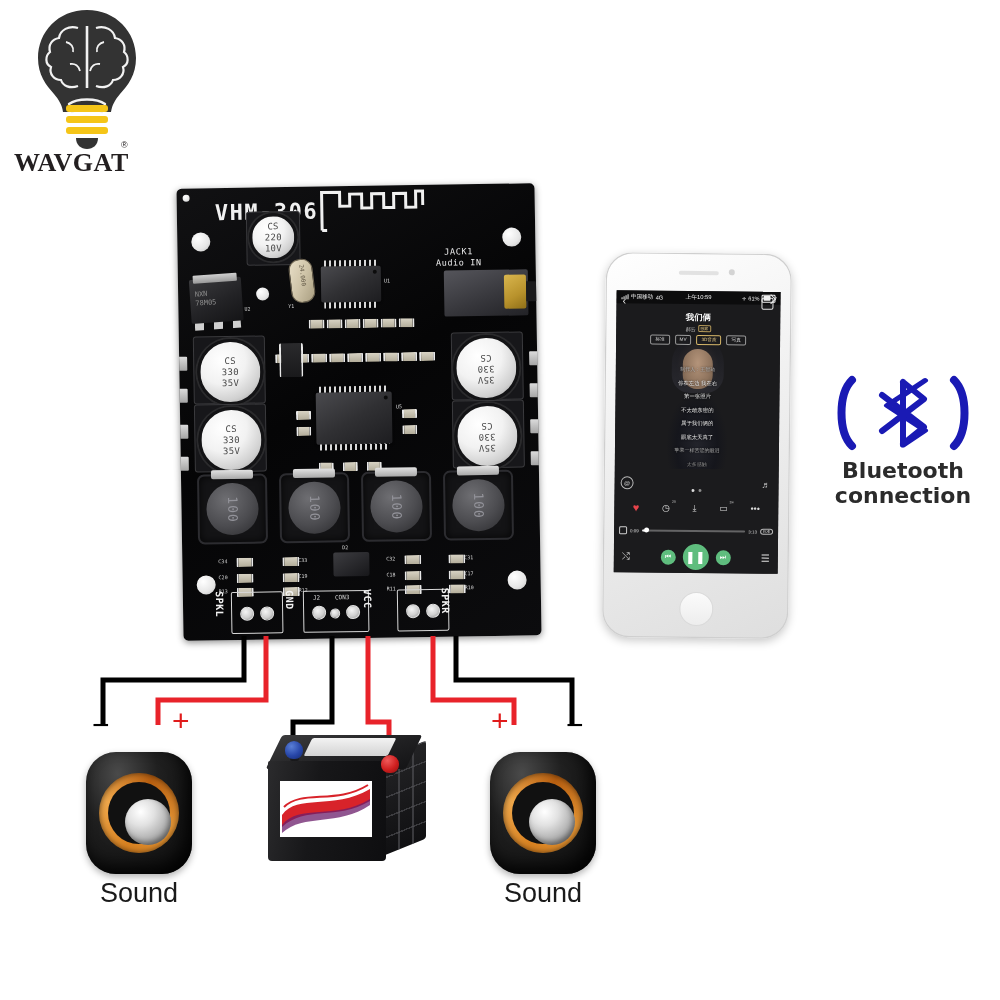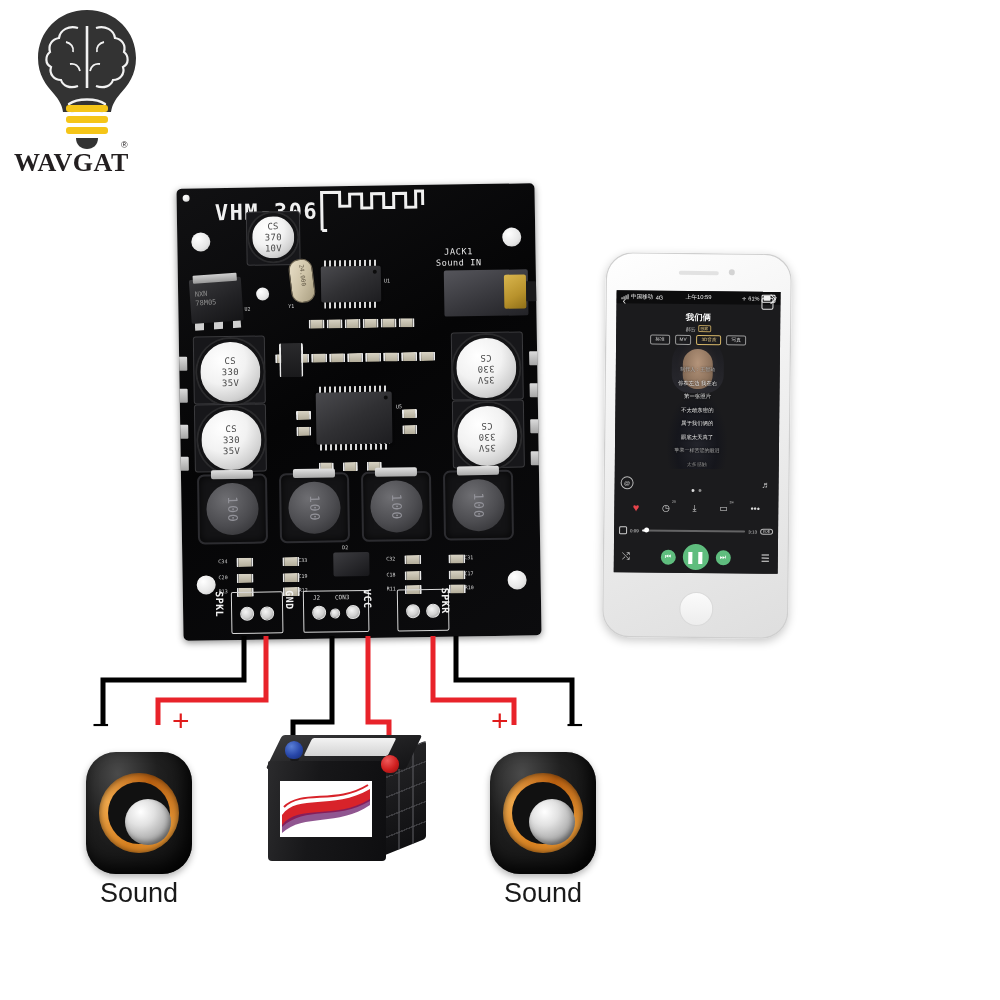--- a/index.html
+++ b/index.html
@@ -704,21 +704,21 @@
       <div class="tab"></div>
       <div class="regtxt"><span>NXN</span><br><span>78M05</span></div>
       <div class="legs"></div>
     </div>
     <div class="smd-label" style="left:66px; top:118px;">U2</div>
 
     <div class="cap-base" style="left:69px; top:24px; width:52px; height:52px;"></div>
     <div class="ecap" style="left:72px; top:26px; width:42px; height:42px;">
       <div class="cap-txt">
         <span>CS</span><br>
-        <span>370</span><br>
+        <span>220</span><br>
         <span>10V</span>
       </div>
     </div>
 
     <div class="xtal">
         <span>24.000</span>
       </div>
     <div class="smd-label" style="left:110px; top:116px;">Y1</div>
 
     <div class="ic" style="left:143px; top:80px; width:60px; height:36px;">
@@ -726,21 +726,21 @@
       </div>
     <div class="smd-label" style="left:206px; top:92px;">U1</div>
 
     <div class="ic" style="left:136px; top:206px; width:76px; height:52px;">
         <span class="dot"></span>
       </div>
     <div class="smd-label" style="left:216px; top:218px;">U5</div>
 
     <div class="silk jack-label">
       <span>JACK1</span><br>
-      <span>Sound IN</span>
+      <span>Audio IN</span>
     </div>
     <div class="jack">
       <div class="gold"></div>
       <div class="barrel"></div>
     </div>
 
     <div class="cap-base" style="left:14px; top:148px; width:70px; height:66px;"></div>
     <div class="ecap" style="left:18px; top:151px; width:60px; height:60px;">
       <div class="cap-txt">
         <span>CS</span><br>
@@ -1037,14 +1037,26 @@
           <span class="ctrl-btn">⏮</span>
           <span class="ctrl-btn main">❚❚</span>
           <span class="ctrl-btn">⏭</span>
         </span>
         <span class="ctrl-side">☰</span>
       </div>
     </div>
     <div class="phone-home"></div>
   </div>
 
+  <div class="bt-wrap">
+    <svg class="bt-logo" width="150" height="82" viewBox="0 0 150 82">
+      <path d="M24 8C10 22 10 60 24 74" stroke="#1a1ab4" stroke-width="8" fill="none" stroke-linecap="round"></path>
+      <path d="M126 8c14 14 14 52 0 66" stroke="#1a1ab4" stroke-width="8" fill="none" stroke-linecap="round"></path>
+      <path d="M75 6v70l22-19-38-32 38-32-22 19" stroke="#1a1ab4" stroke-width="6" fill="none" stroke-linejoin="round" transform="translate(0,14) scale(1,0.78)"></path>
+      <path d="M75 10v62M75 10l21 17-42 32M75 72l21-17-42-32" stroke="#1a1ab4" stroke-width="6" fill="none" stroke-linejoin="round" stroke-linecap="round"></path>
+    </svg>
+    <div class="bt-caption">
+      <div>Bluetooth</div>
+      <div>connection</div>
+    </div>
+  </div>
 
 </div>
 
 </body></html>

